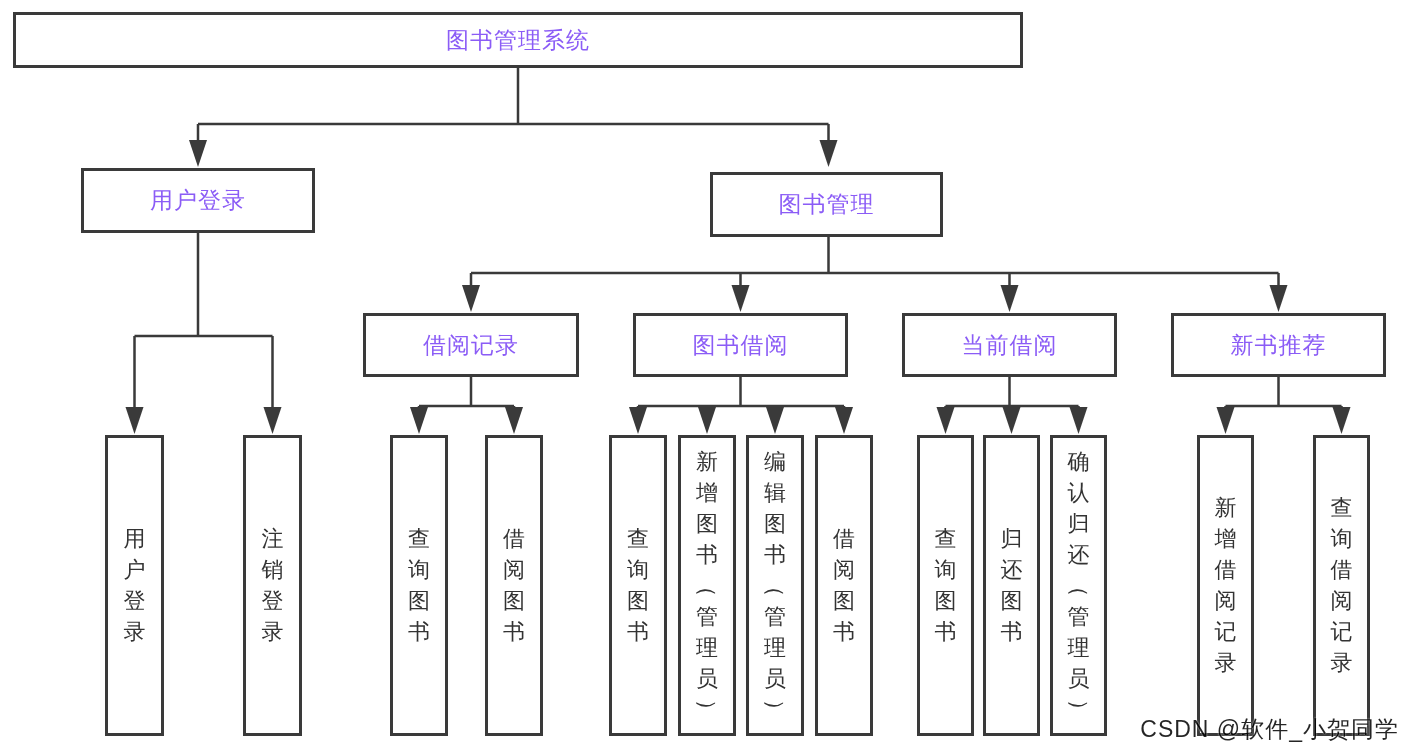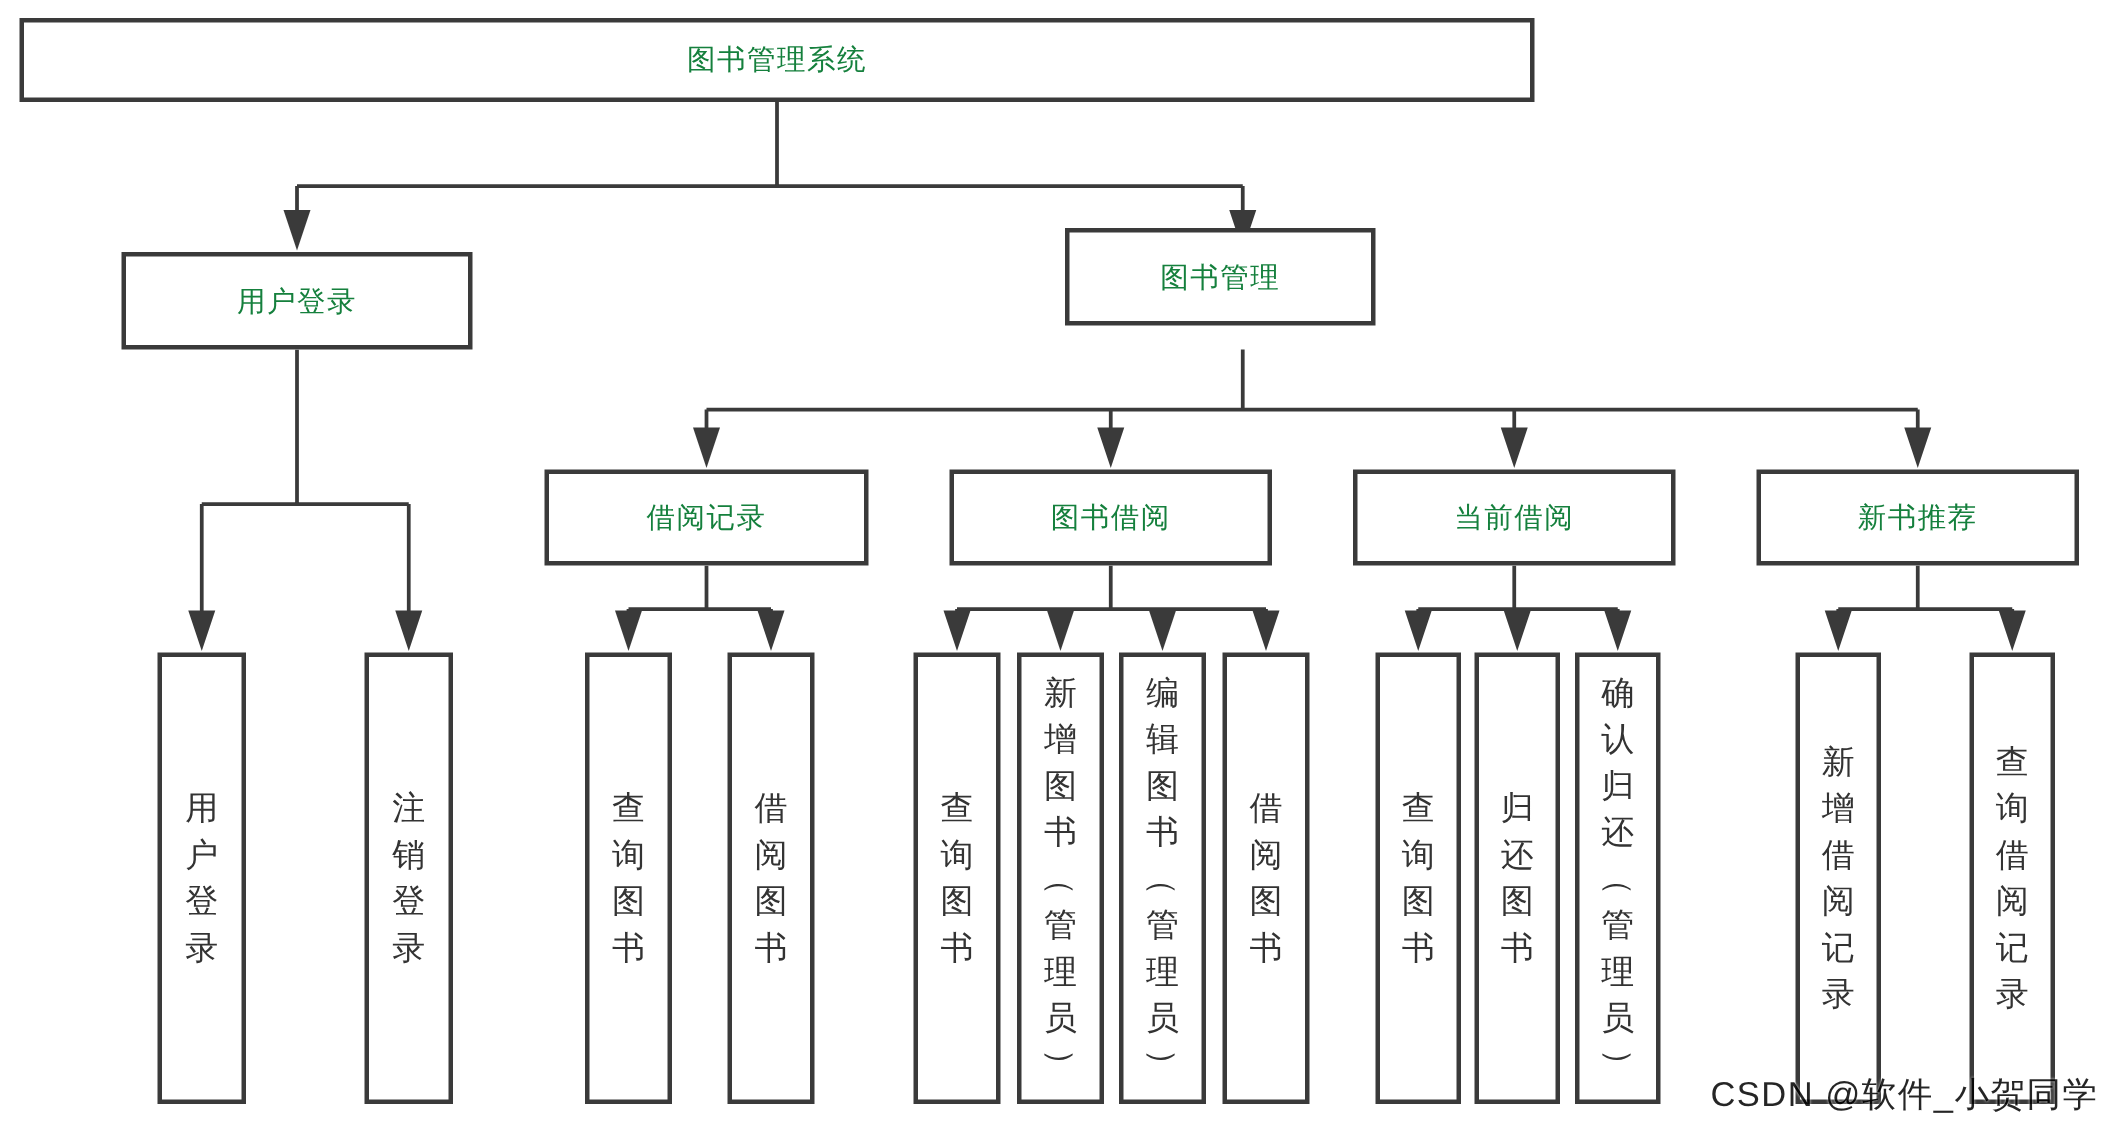--- a/index.html
+++ b/index.html
@@ -19,23 +19,23 @@
     pointer-events: none;
   }
   .box {
     position: absolute;
     box-sizing: border-box;
     background: #ffffff;
     border: 3px solid #3a3a3a;
     display: flex;
     align-items: center;
     justify-content: center;
-    font-size: 19px;
+    font-size: 23px;
     letter-spacing: 1px;
-    color: #15803d;
+    color: #8b5cf6;
     z-index: 2;
   }
   .leaf {
     position: absolute;
     box-sizing: border-box;
     background: #ffffff;
     border: 3px solid #3a3a3a;
     top: 435px;
     height: 301px;
     display: flex;
@@ -109,21 +109,21 @@
       <polygon points="1002.5,407 1020.5,407 1011.5,434"></polygon>
       <polygon points="1069.5,407 1087.5,407 1078.5,434"></polygon>
       <polygon points="1216.5,407 1234.5,407 1225.5,434"></polygon>
       <polygon points="1332.5,407 1350.5,407 1341.5,434"></polygon>
     </g>
   </svg>
 
   <div class="box" style="left:13px; top:12px; width:1010px; height:56px;">图书管理系统</div>
 
   <div class="box" style="left:81px; top:168px; width:234px; height:65px;">用户登录</div>
-  <div class="box" style="left:710px; top:152px; width:207px; height:65px;">图书管理</div>
+  <div class="box" style="left:710px; top:172px; width:233px; height:65px;">图书管理</div>
 
   <div class="box" style="left:363px; top:313px; width:216px; height:64px;">借阅记录</div>
   <div class="box" style="left:633px; top:313px; width:215px; height:64px;">图书借阅</div>
   <div class="box" style="left:902px; top:313px; width:215px; height:64px;">当前借阅</div>
   <div class="box" style="left:1171px; top:313px; width:215px; height:64px;">新书推荐</div>
 
   <div class="leaf" style="left:105px; width:59px;">
       <span>用</span>
       <span>户</span>
       <span>登</span>

